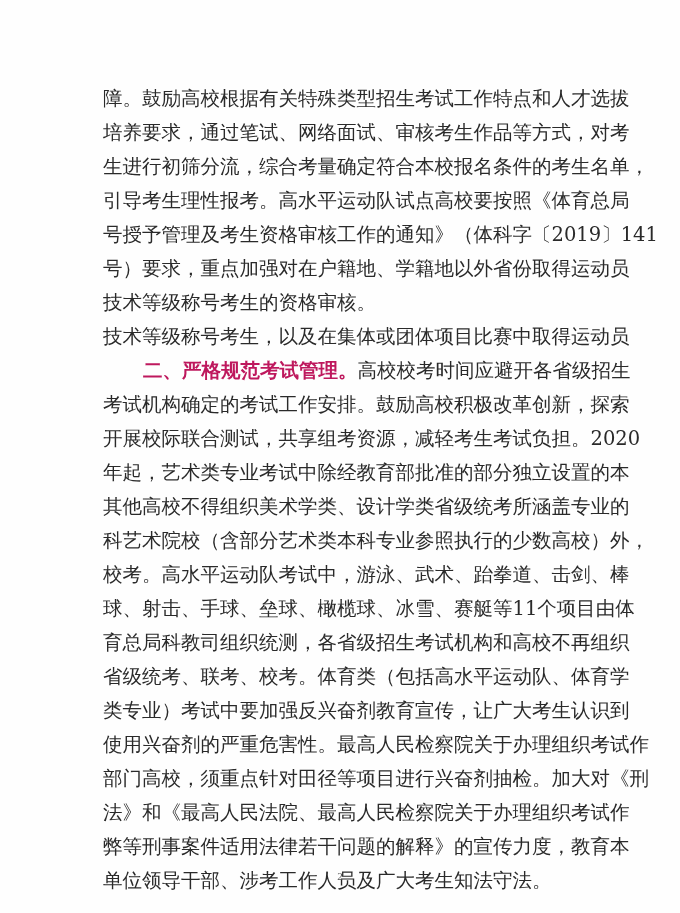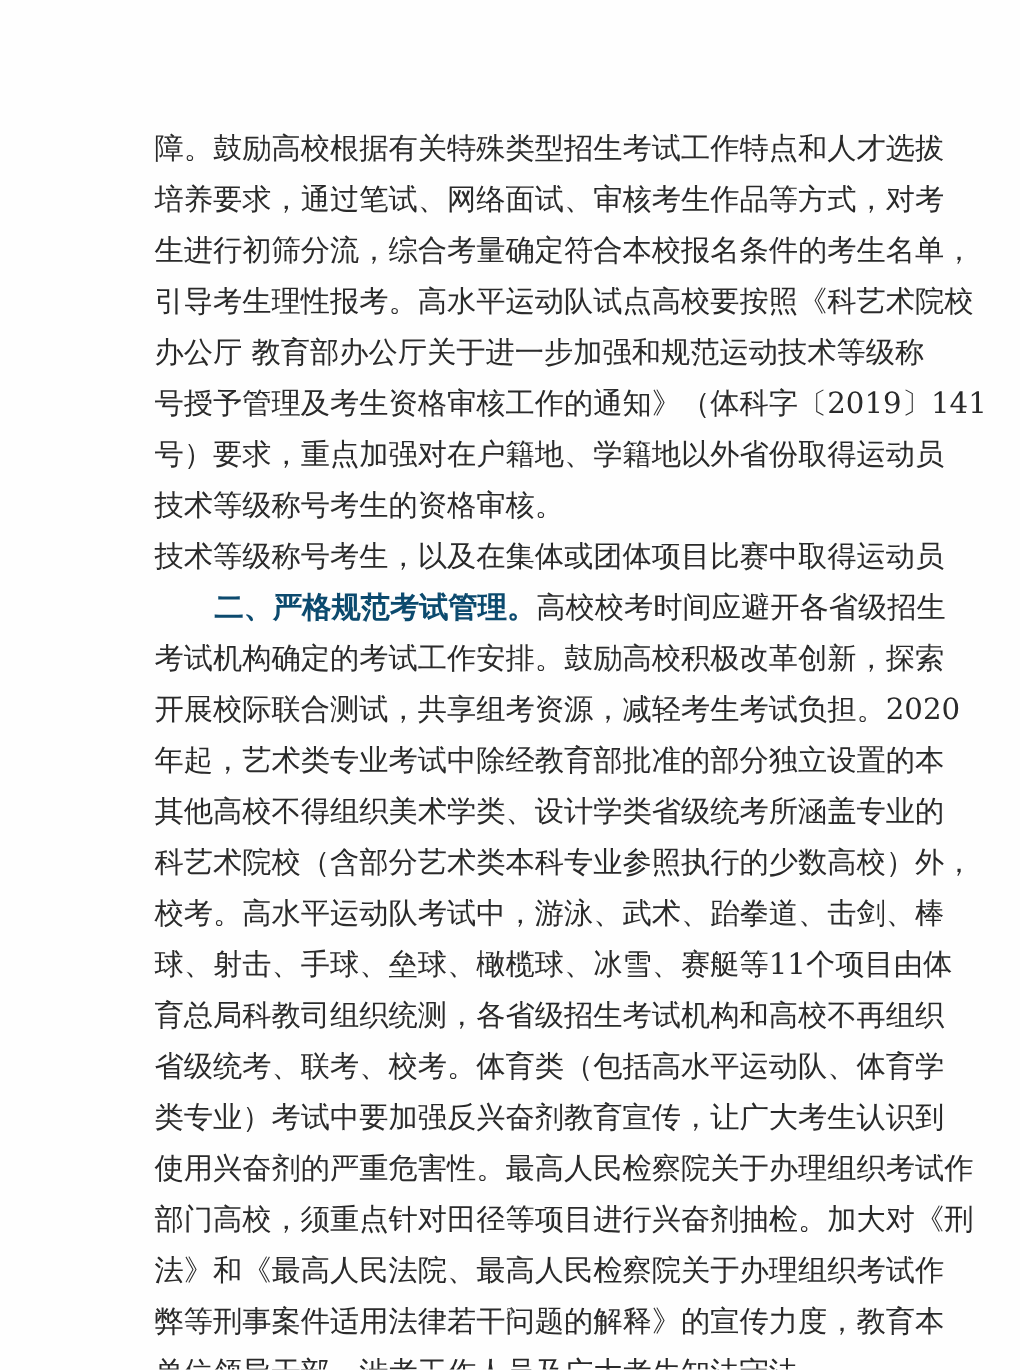--- a/index.html
+++ b/index.html
@@ -31,43 +31,42 @@
       text-align-last: justify;
       letter-spacing: 0;
     }
     .line.last {
       text-align-last: left;
     }
     .line.indent { padding-left: 40px; }
     .heading {
       font-family: Liberation Serif, serif;
       font-weight: bold;
-      color: #0c4a6e;
+      color: #be185d;
     }
     .page-number {
       position: absolute;
       left: 0; width: 680px;
       top: 870px;
       text-align: center;
       font-size: 11px;
       color: #555;
       font-family: "Liberation Serif", serif;
     }
   </style>
 </head>
 <body>
 
 <div class="page">
   <div class="body-text">
     <div>
       <div class="line">障。鼓励高校根据有关特殊类型招生考试工作特点和人才选拔</div>
       <div class="line">培养要求，通过笔试、网络面试、审核考生作品等方式，对考</div>
       <div class="line">生进行初筛分流，综合考量确定符合本校报名条件的考生名单，</div>
-      <div class="line">引导考生理性报考。高水平运动队试点高校要按照《科艺术院校</div>
-      <div class="line">办公厅 教育部办公厅关于进一步加强和规范运动技术等级称</div>
+      <div class="line">引导考生理性报考。高水平运动队试点高校要按照《体育总局</div>
       <div class="line">号授予管理及考生资格审核工作的通知》（体科字〔2019〕141</div>
       <div class="line">号）要求，重点加强对在户籍地、学籍地以外省份取得运动员</div>
       <div class="line last">技术等级称号考生的资格审核。</div>
       <div class="line">技术等级称号考生，以及在集体或团体项目比赛中取得运动员</div>
     </div>
     <div>
       <div class="line indent"><span class="heading">二、严格规范考试管理。</span><span>高校校考时间应避开各省级招生</span></div>
       <div class="line">考试机构确定的考试工作安排。鼓励高校积极改革创新，探索</div>
       <div class="line">开展校际联合测试，共享组考资源，减轻考生考试负担。2020</div>
       <div class="line">年起，艺术类专业考试中除经教育部批准的部分独立设置的本</div>

